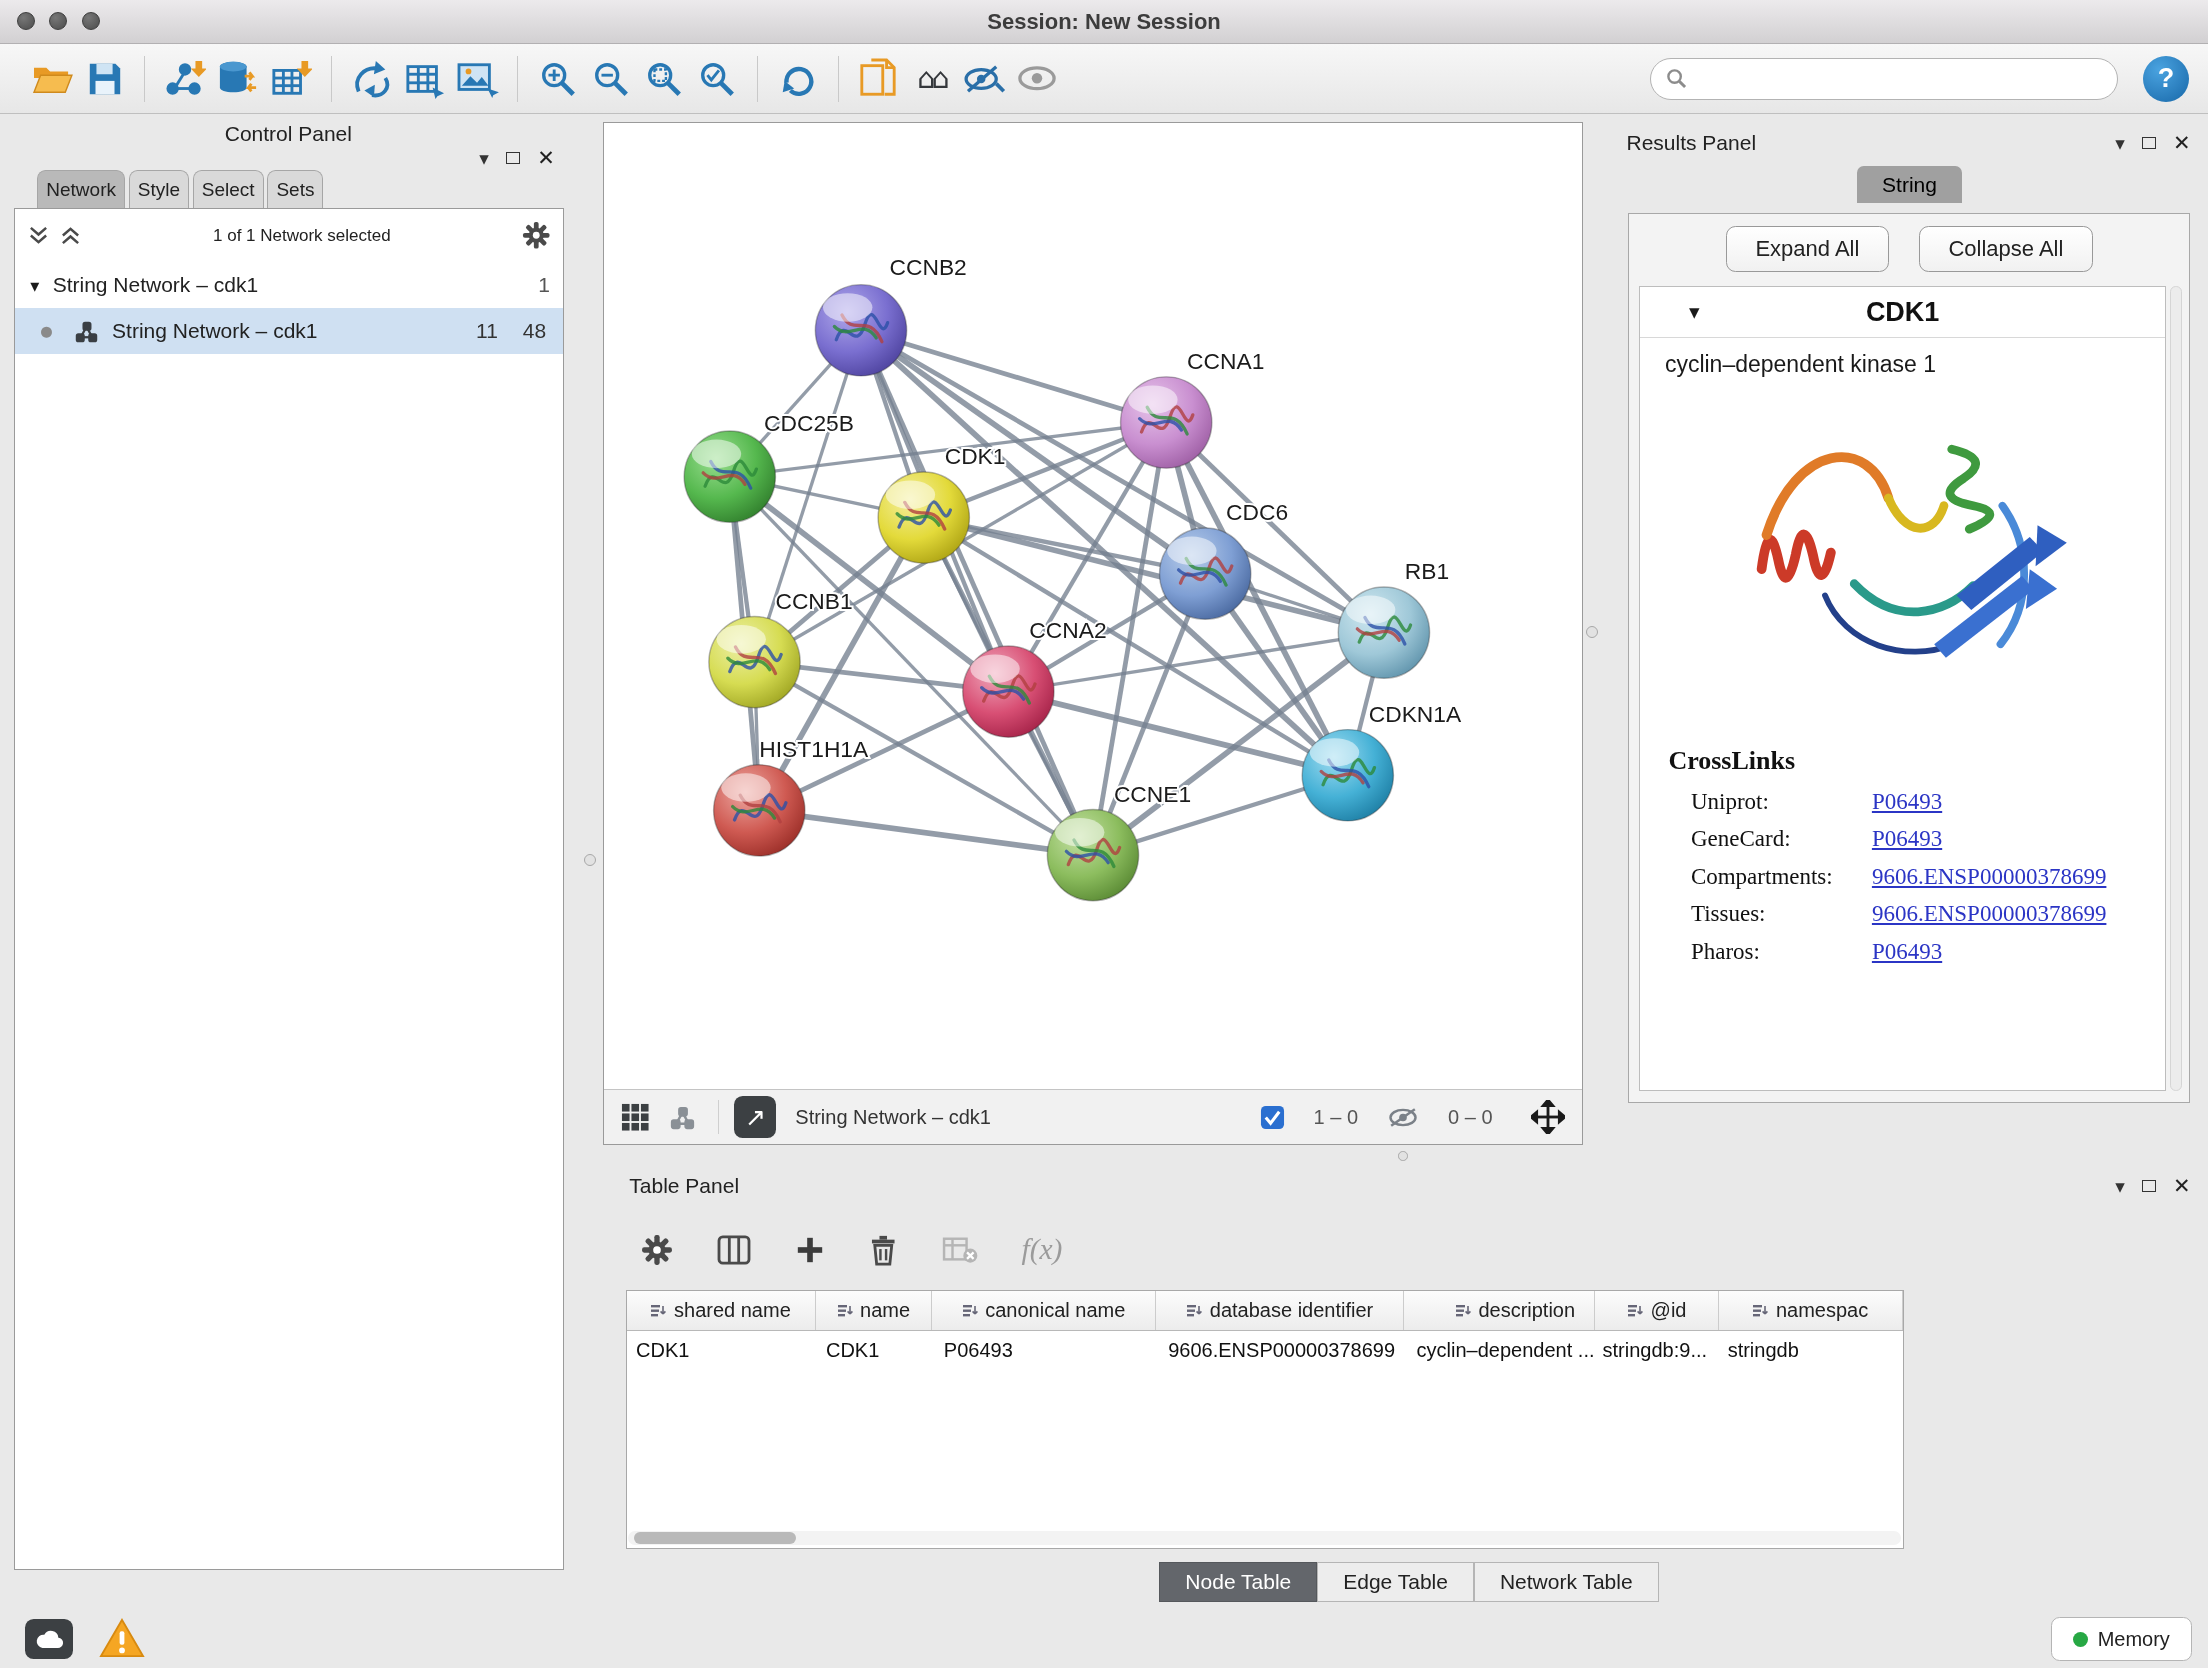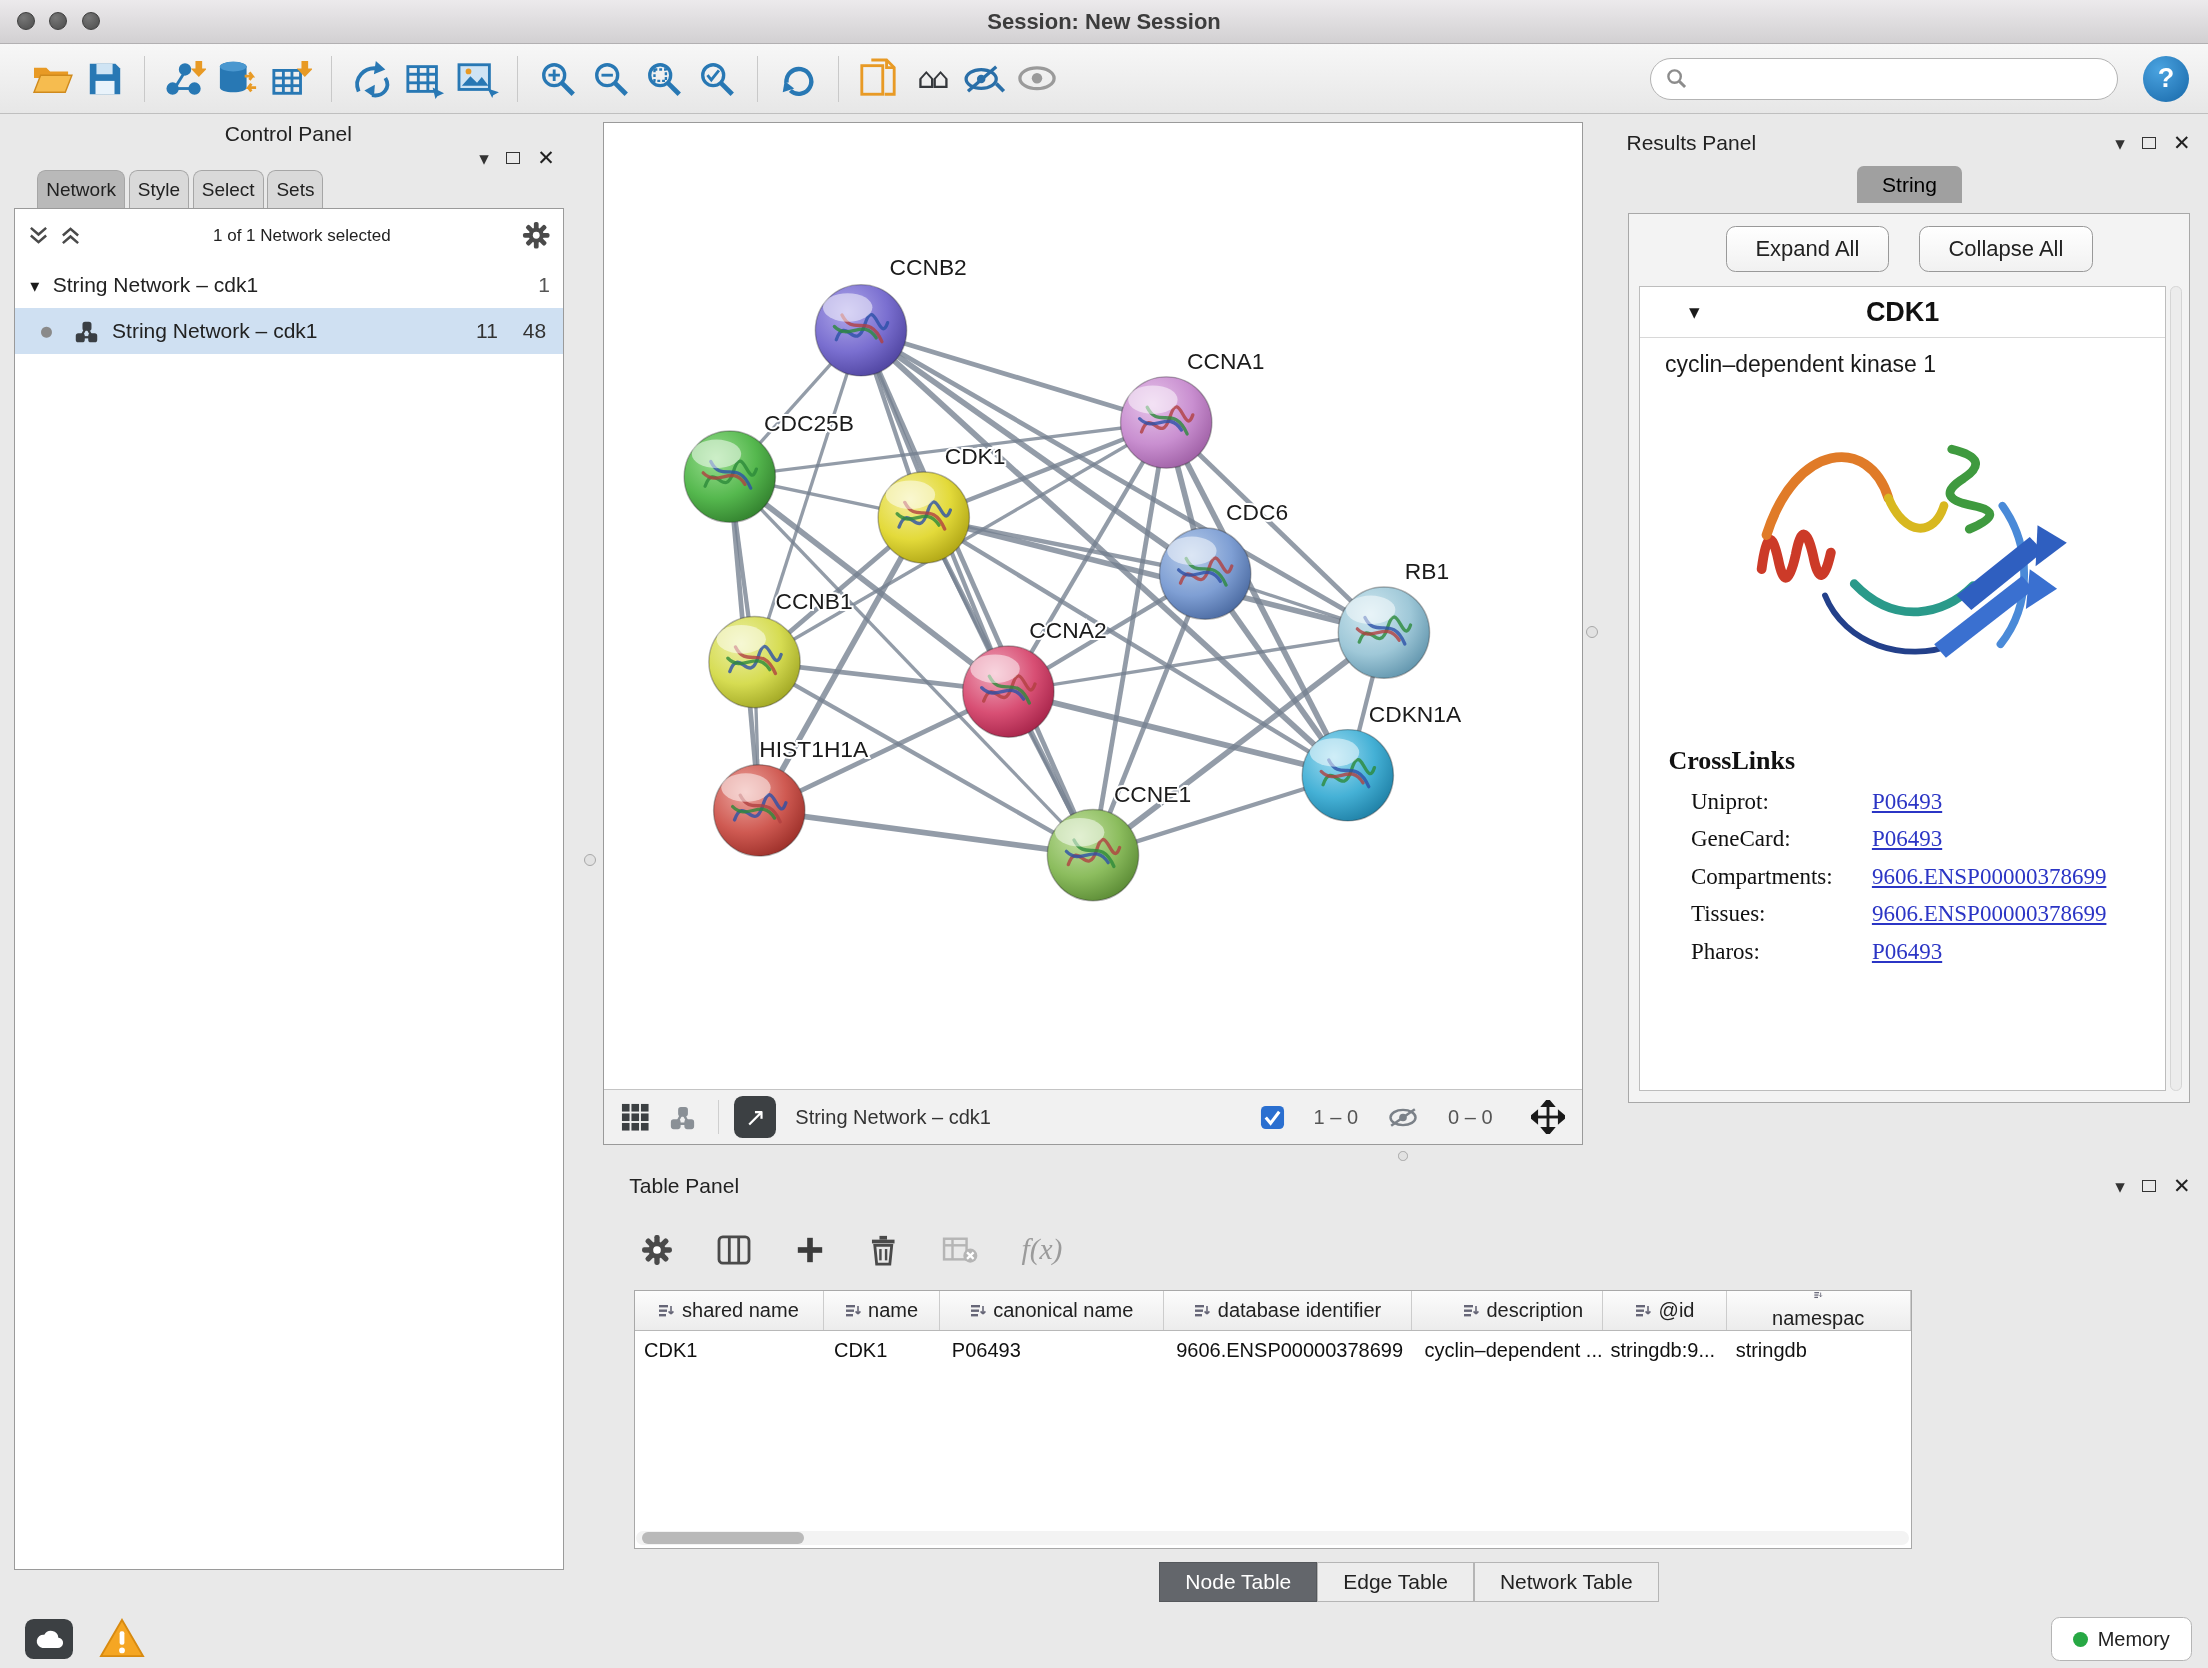--- a/index.html
+++ b/index.html
@@ -85,21 +85,21 @@
   #rp-xl-title { font-family:"Liberation Serif", serif; font-weight:bold; font-size:26px; color:#111; padding:25px 0 7.6px 28.5px; }
   .xl-row { display:flex; align-items:baseline; padding:5.7px 0 5.7px 51px; font-family:"Liberation Serif", serif; font-size:23px; }
   .xl-label { width:181px; color:#111; }
   .xl-value { color:#2b35c5; text-decoration:underline; }
 
   
   #tablepanel { position:absolute; left:616px; top:1166px; width:1586px; height:438px; }
   #tablepanel .panel-head { height:40px; padding:0 11.4px 0 13.3px; }
   #tp-toolbar { position:absolute; left:25px; top:55px; height:57px; display:flex; align-items:center; gap:44px;text-align:center; }
   #tp-fx { font-family:"Liberation Serif", serif; font-style:italic; font-size:29.5px; color:#9b9b9b; }
-  #tp-box { position:absolute; left:9.5px; top:124px; width:1278px; height:259px; background:#fff; border:1px solid #a8a8a8;margin-left:8px; }
+  #tp-box { position:absolute; left:9.5px; top:124px; width:1278px; height:259px; background:#fff; border:1px solid #a8a8a8; }
   #tp-headrow { display:flex; height:40px; background:linear-gradient(#fcfcfc,#ececec); border-bottom:1px solid #b8b8b8; }
   .th { display:flex; align-items:center; justify-content:center; gap:7.6px; font-size:20px; color:#222;
     border-right:1px solid #cccccc; overflow:hidden; white-space:nowrap; }
   #tp-datarow { display:flex; height:40px; }
   .td { padding:7.6px 7.6px 0 9.5px; font-size:20px; color:#111; overflow:hidden; white-space:nowrap; }
   #tp-hscroll { position:absolute; left:1.9px; right:1.9px; bottom:2.9px; height:14.3px; background:#f3f3f3; border-radius:7.6px; }
   #tp-hthumb { position:absolute; left:5.7px; top:1px; width:162px; height:12.4px; background:#b9b9b9; border-radius:6.7px; }
   #tp-tabs { position:absolute; left:0; right:0; top:396px; height:40px; display:flex; justify-content:center; }
   .tp-tab { height:40px; padding:0 25px; font-size:21px; display:flex; align-items:center;
     background:#ededed; border:1px solid #b5b5b5; color:#222; }
@@ -746,21 +746,21 @@
         </div>
         <div class="th" style="width: 152px;">
           <svg width="16" height="16" viewBox="0 0 16 16">
             <rect x="1" y="2" width="9" height="2.4" fill="#667"></rect>
             <rect x="1" y="6.5" width="8" height="2.4" fill="#667"></rect>
             <rect x="1" y="11" width="7" height="2.4" fill="#667"></rect>
             <path d="M13 3 v8 M13 11 l-2.4 -2.6 M13 11 l2.4 -2.6" stroke="#667" stroke-width="1.6" fill="none"></path>
           </svg>
           <span>@id</span>
         </div>
-        <div class="th" style="width: 226px; flex-direction: column;">
+        <div class="th" style="width: 226px;">
           <svg width="16" height="16" viewBox="0 0 16 16">
             <rect x="1" y="2" width="9" height="2.4" fill="#667"></rect>
             <rect x="1" y="6.5" width="8" height="2.4" fill="#667"></rect>
             <rect x="1" y="11" width="7" height="2.4" fill="#667"></rect>
             <path d="M13 3 v8 M13 11 l-2.4 -2.6 M13 11 l2.4 -2.6" stroke="#667" stroke-width="1.6" fill="none"></path>
           </svg>
           <span>namespac</span>
         </div>
       </div>
     <div id="tp-datarow">

